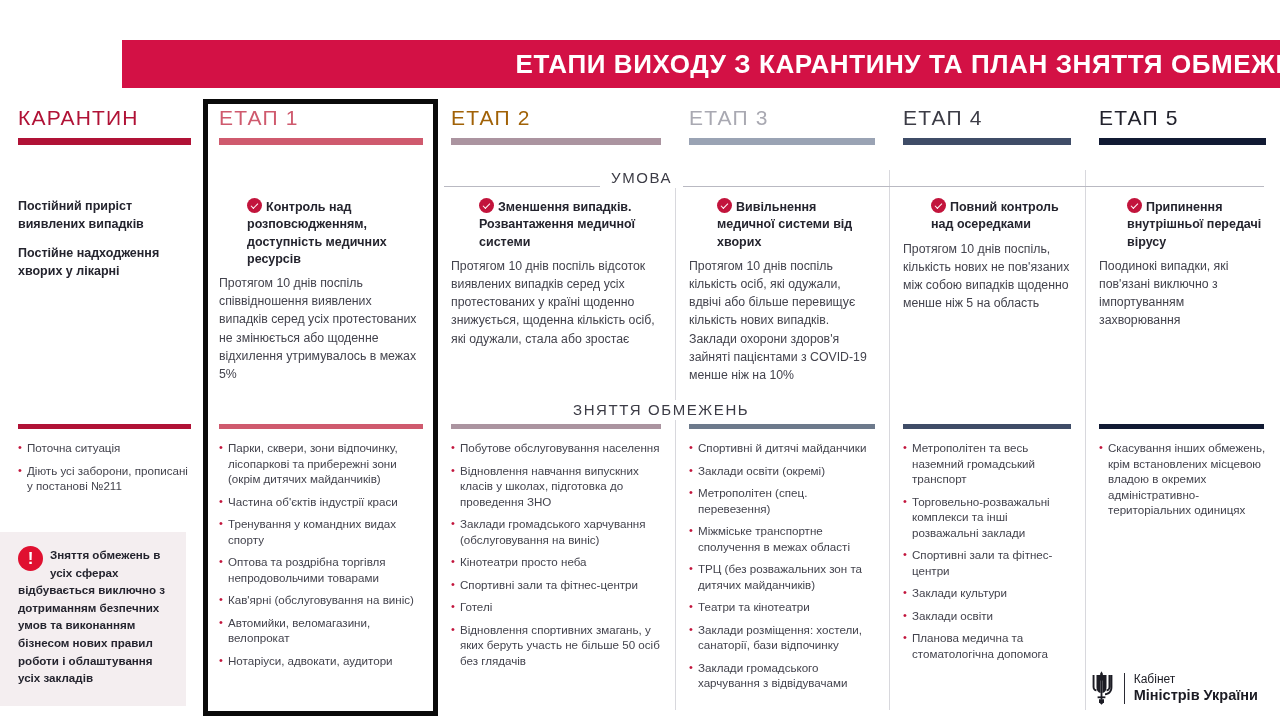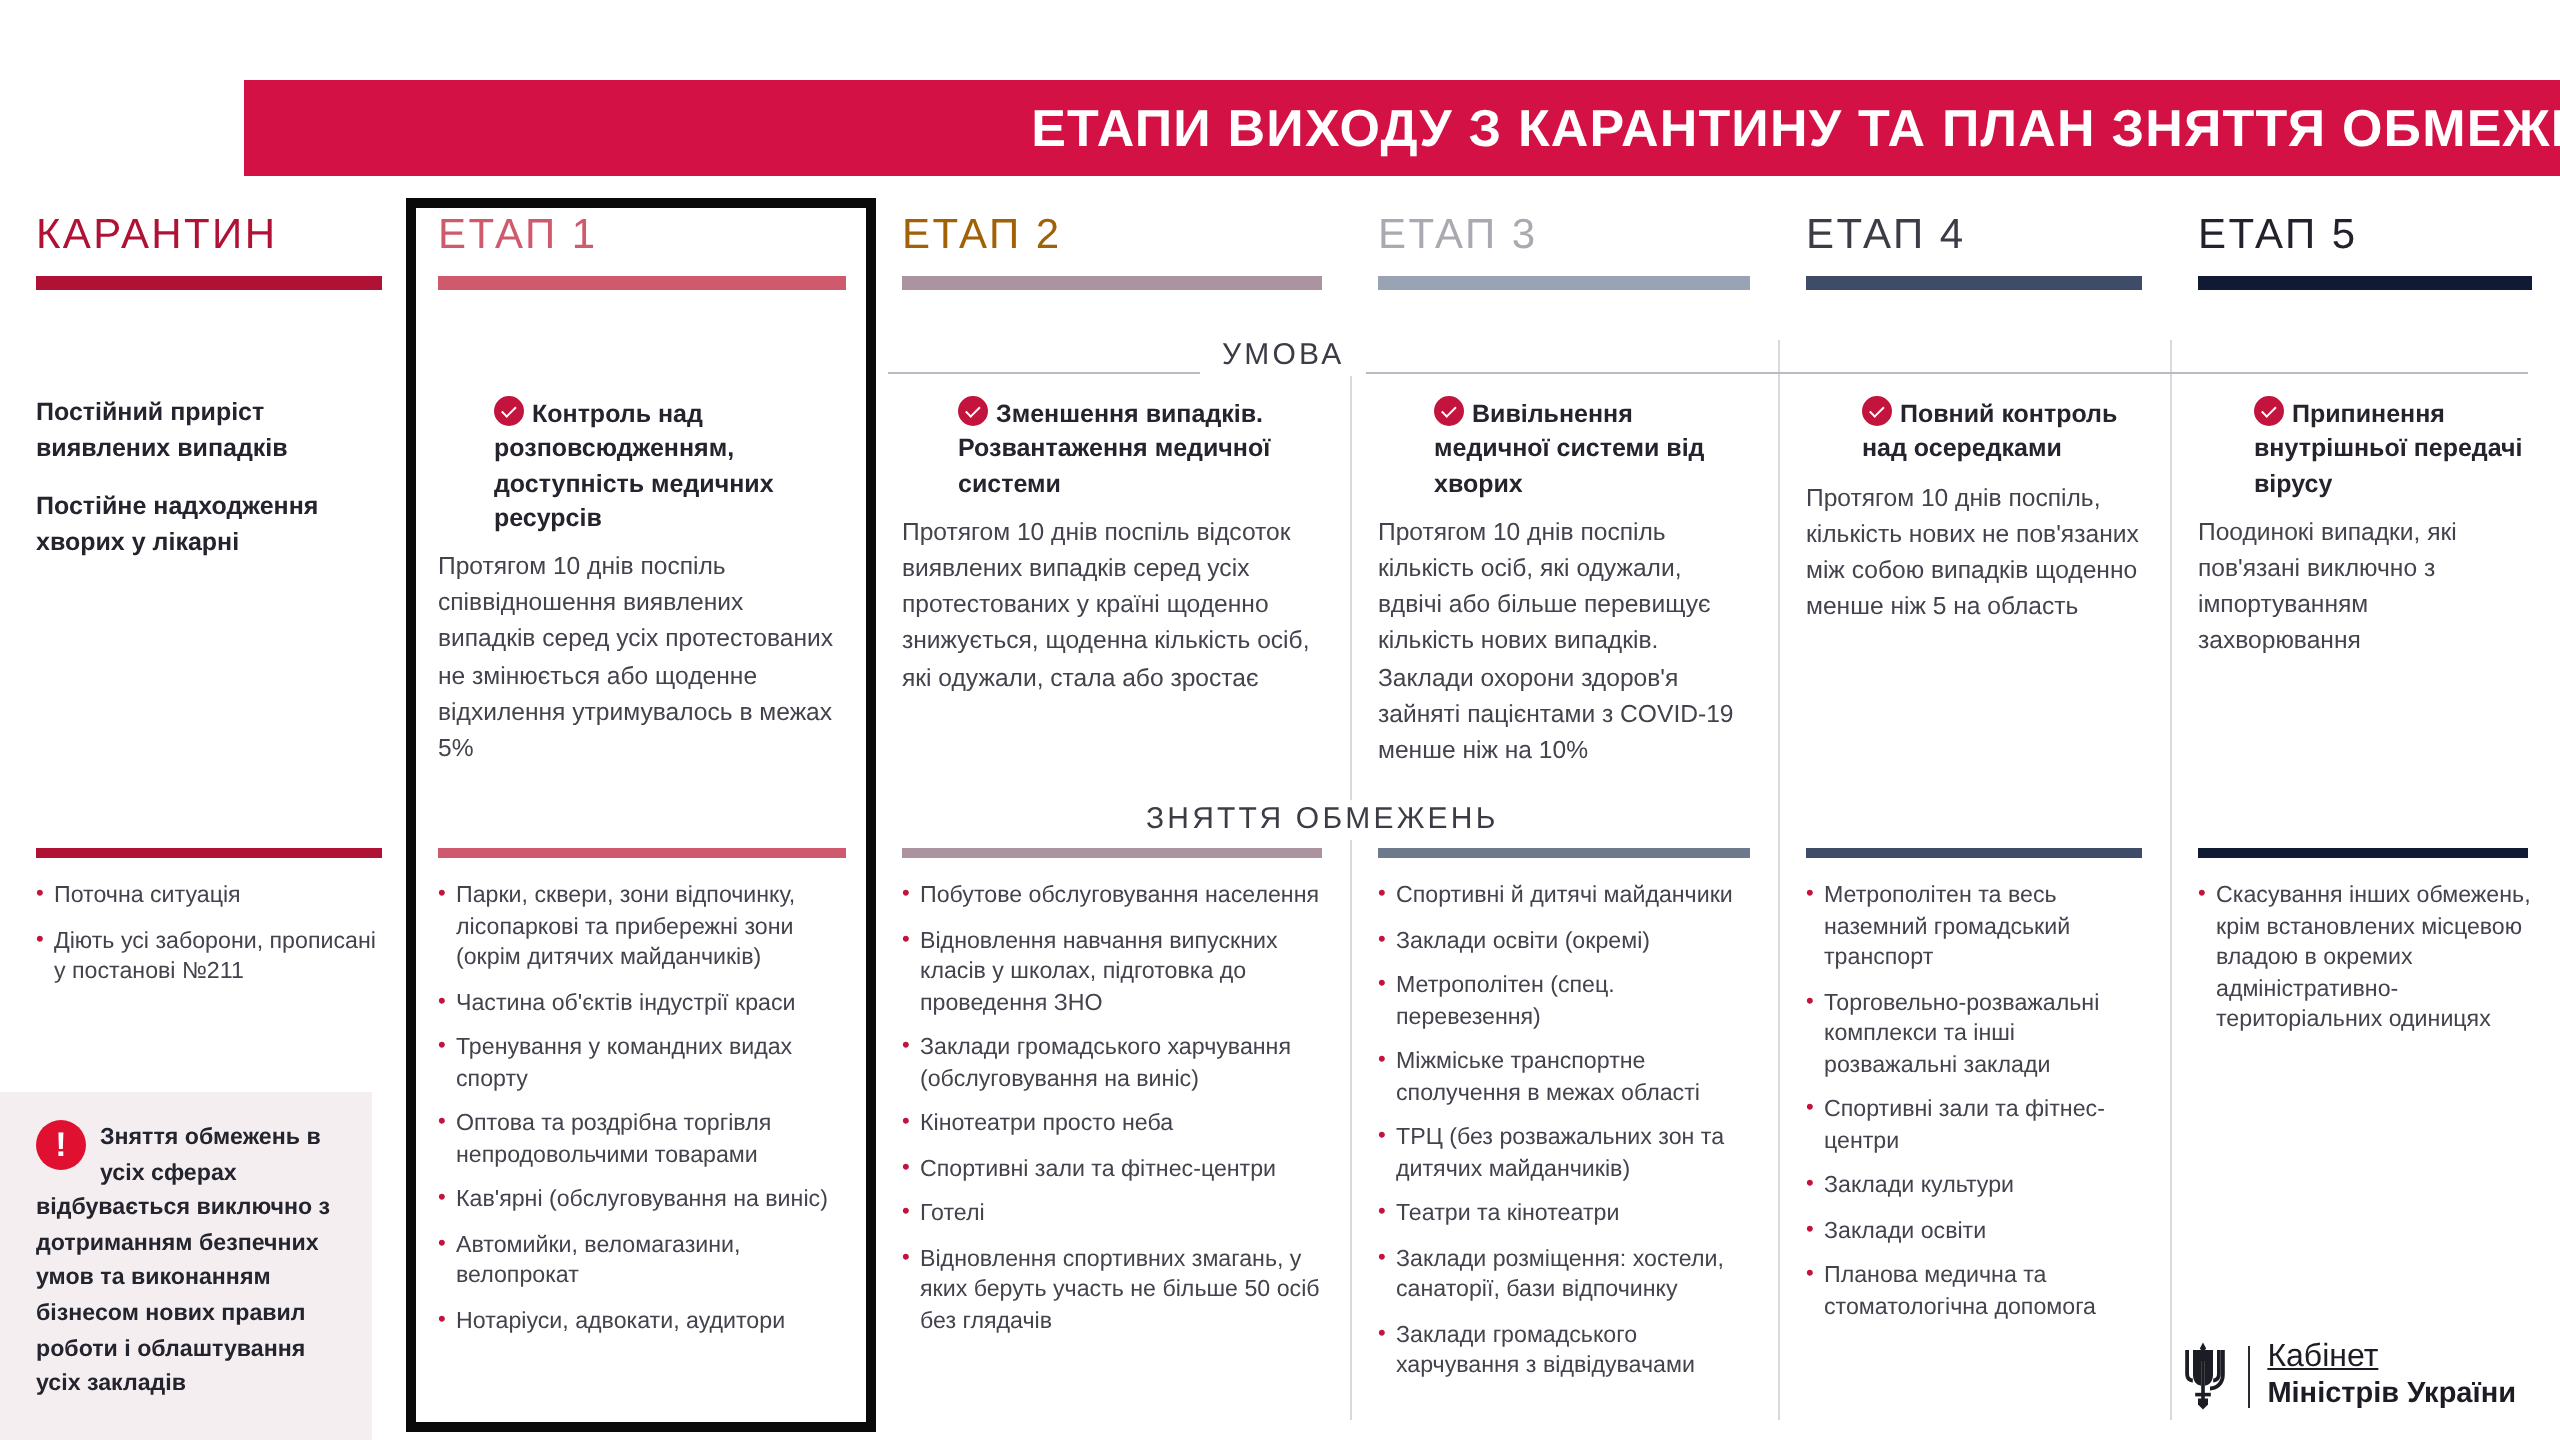--- a/index.html
+++ b/index.html
@@ -212,21 +212,21 @@
     left: 0;
     top: 0;
     color: #c2143c;
     font-size: 11px;
   }
 
   
   .note {
     position: absolute;
     left: 0;
-    top: 546px;
+    top: 532px;
     width: 186px;
     height: 174px;
     background: #f4eef0;
     box-sizing: border-box;
     padding: 14px 10px 10px 18px;
   }
   .note-text {
     font-size: 11.6px;
     font-weight: bold;
     line-height: 1.52;
@@ -263,21 +263,21 @@
     align-items: center;
   }
   .logo-trident { width: 27px; height: 36px; }
   .logo-div {
     width: 1px;
     height: 31px;
     background: #2a2a33;
     margin: 0 9px;
   }
   .logo-lines { line-height: 1.18; }
-  .logo-l1 { font-size: 16px; color: #1c1c24; text-decoration: underline; }
+  .logo-l1 { font-size: 12px; color: #1c1c24; }
   .logo-l2 { font-size: 14.5px; color: #1c1c24; font-weight: bold; }
 </style>
 </head>
 <body>
 
 <div class="title-banner">
   <div class="title-text">ЕТАПИ ВИХОДУ З КАРАНТИНУ ТА ПЛАН ЗНЯТТЯ ОБМЕЖЕНЬ</div>
 </div>
 
 <div class="columns">

